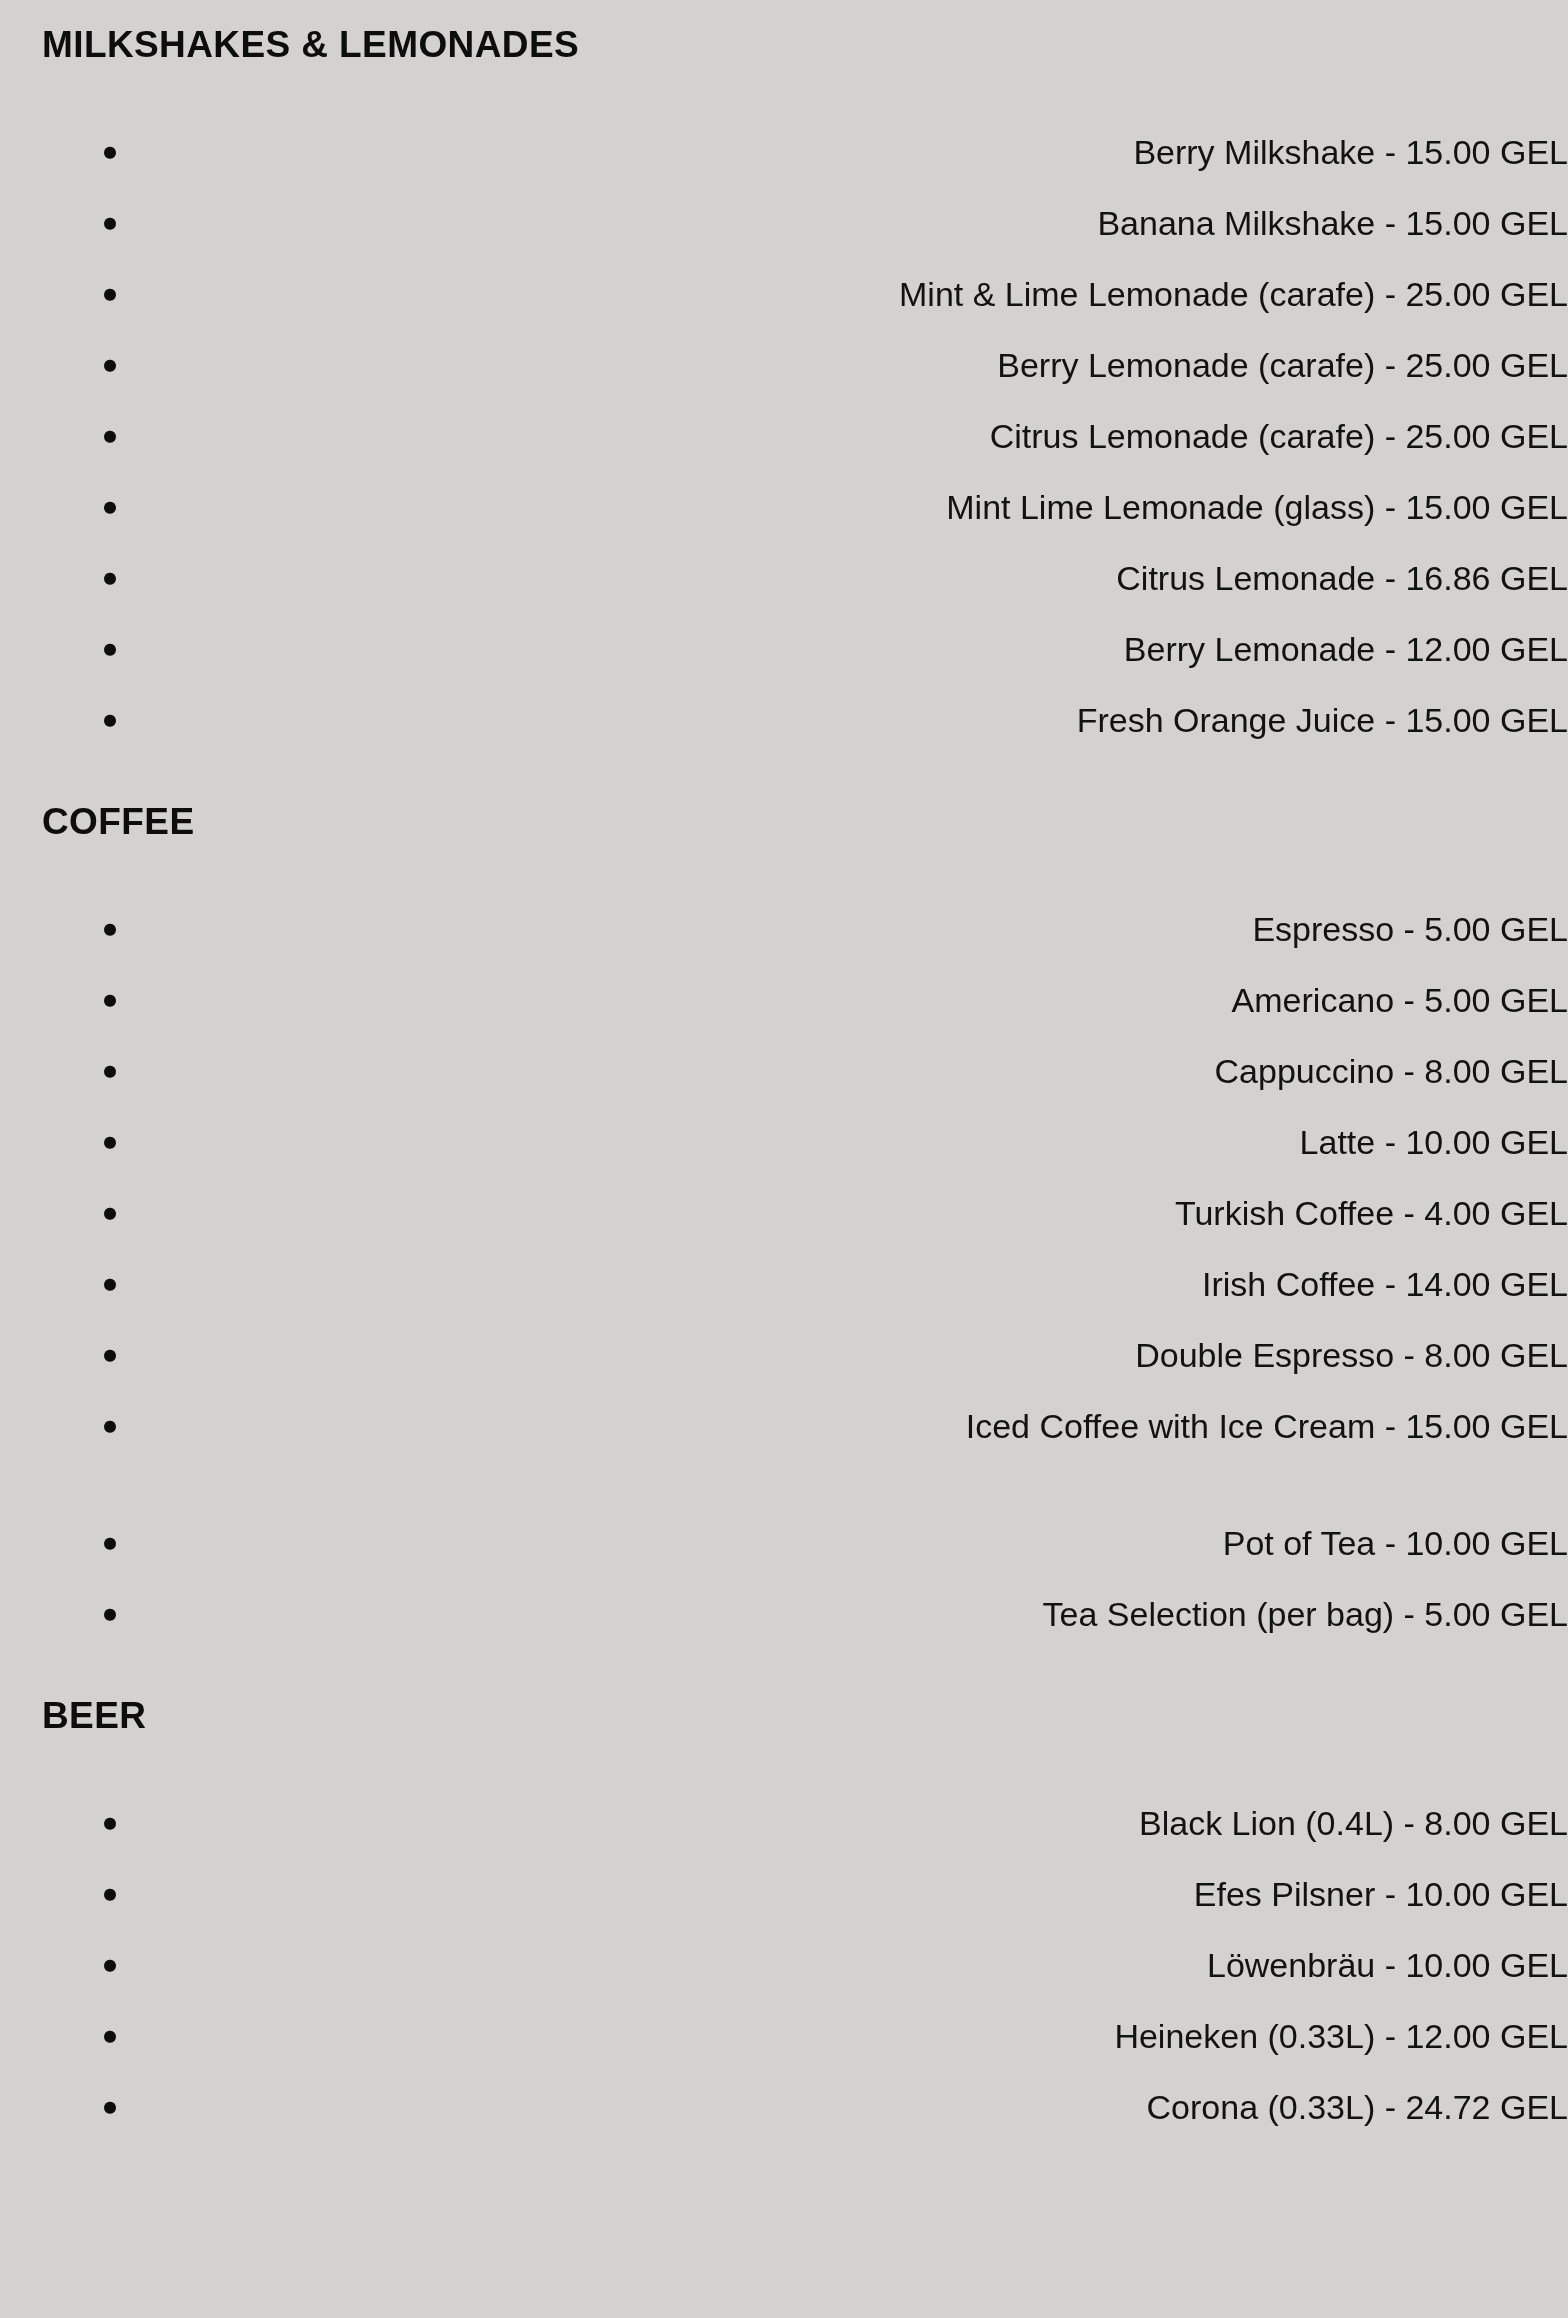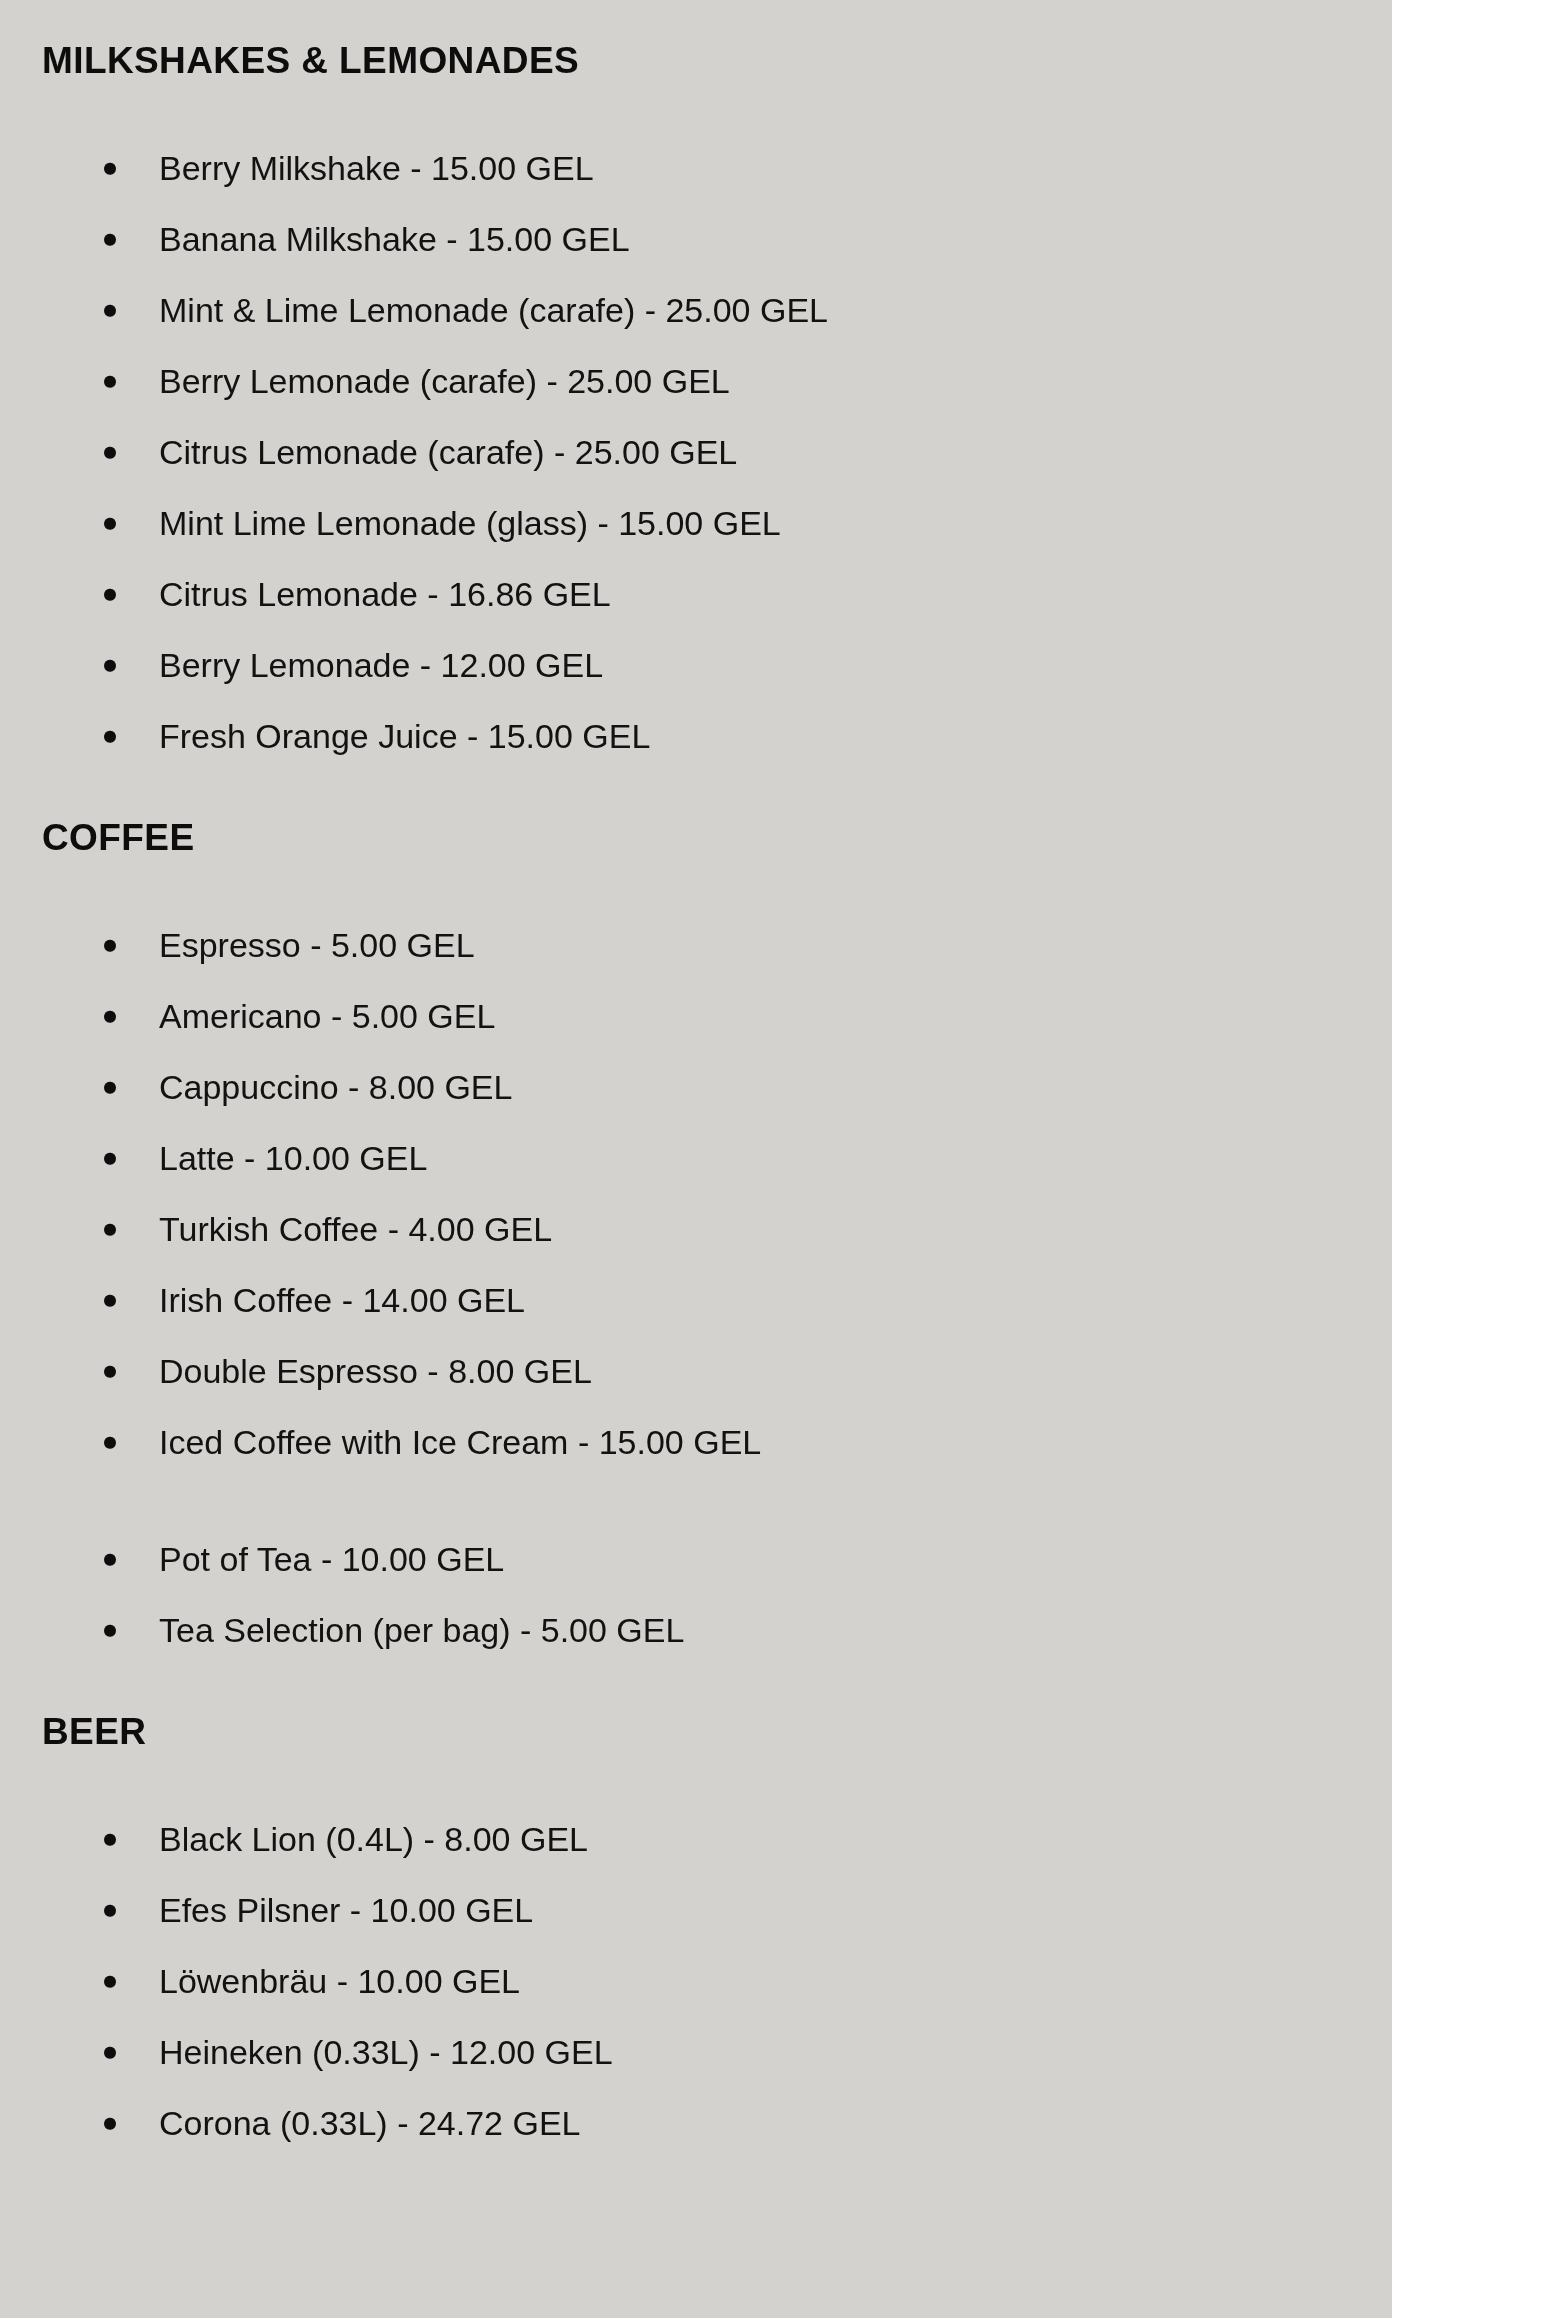--- a/index.html
+++ b/index.html
@@ -1,25 +1,25 @@
 <!DOCTYPE html>
 <html style="font-size:12.5px"><head>
 <meta charset="utf-8">
 <style>
   html, body {
     margin: 0;
     padding: 0;
   }
   .page {
-    width: 1392px;
+    width: 1568px;
     height: 2319px;
     background: #d3d2ce;
     color: #121212;
     font-family: "Liberation Sans", sans-serif;
-    padding-top: 34px;
+    padding-top: 18px;
     box-sizing: border-box;
     overflow: hidden;
   }
   h2.section-heading {
     font-size: 37px;
     line-height: 53px;
     font-weight: 700;
     color: #0d0d0d;
     margin: 39px 0 0 42px;
     letter-spacing: 0.4px;
@@ -30,20 +30,21 @@
   ul.menu-list {
     margin: 46px 0 0 0;
     padding: 0 0 0 159px;
     list-style: none;
   }
   ul.menu-list li {
     position: relative;
     font-size: 34px;
     line-height: 71px;
     white-space: nowrap;
+    text-align: right;
   }
   .bullet {
     position: absolute;
     left: -55px;
     top: 50%;
     transform: translateY(-50%);
     width: 11.7px;
     height: 12.5px;
     border-radius: 50%;
     background: #0d0d0d;

